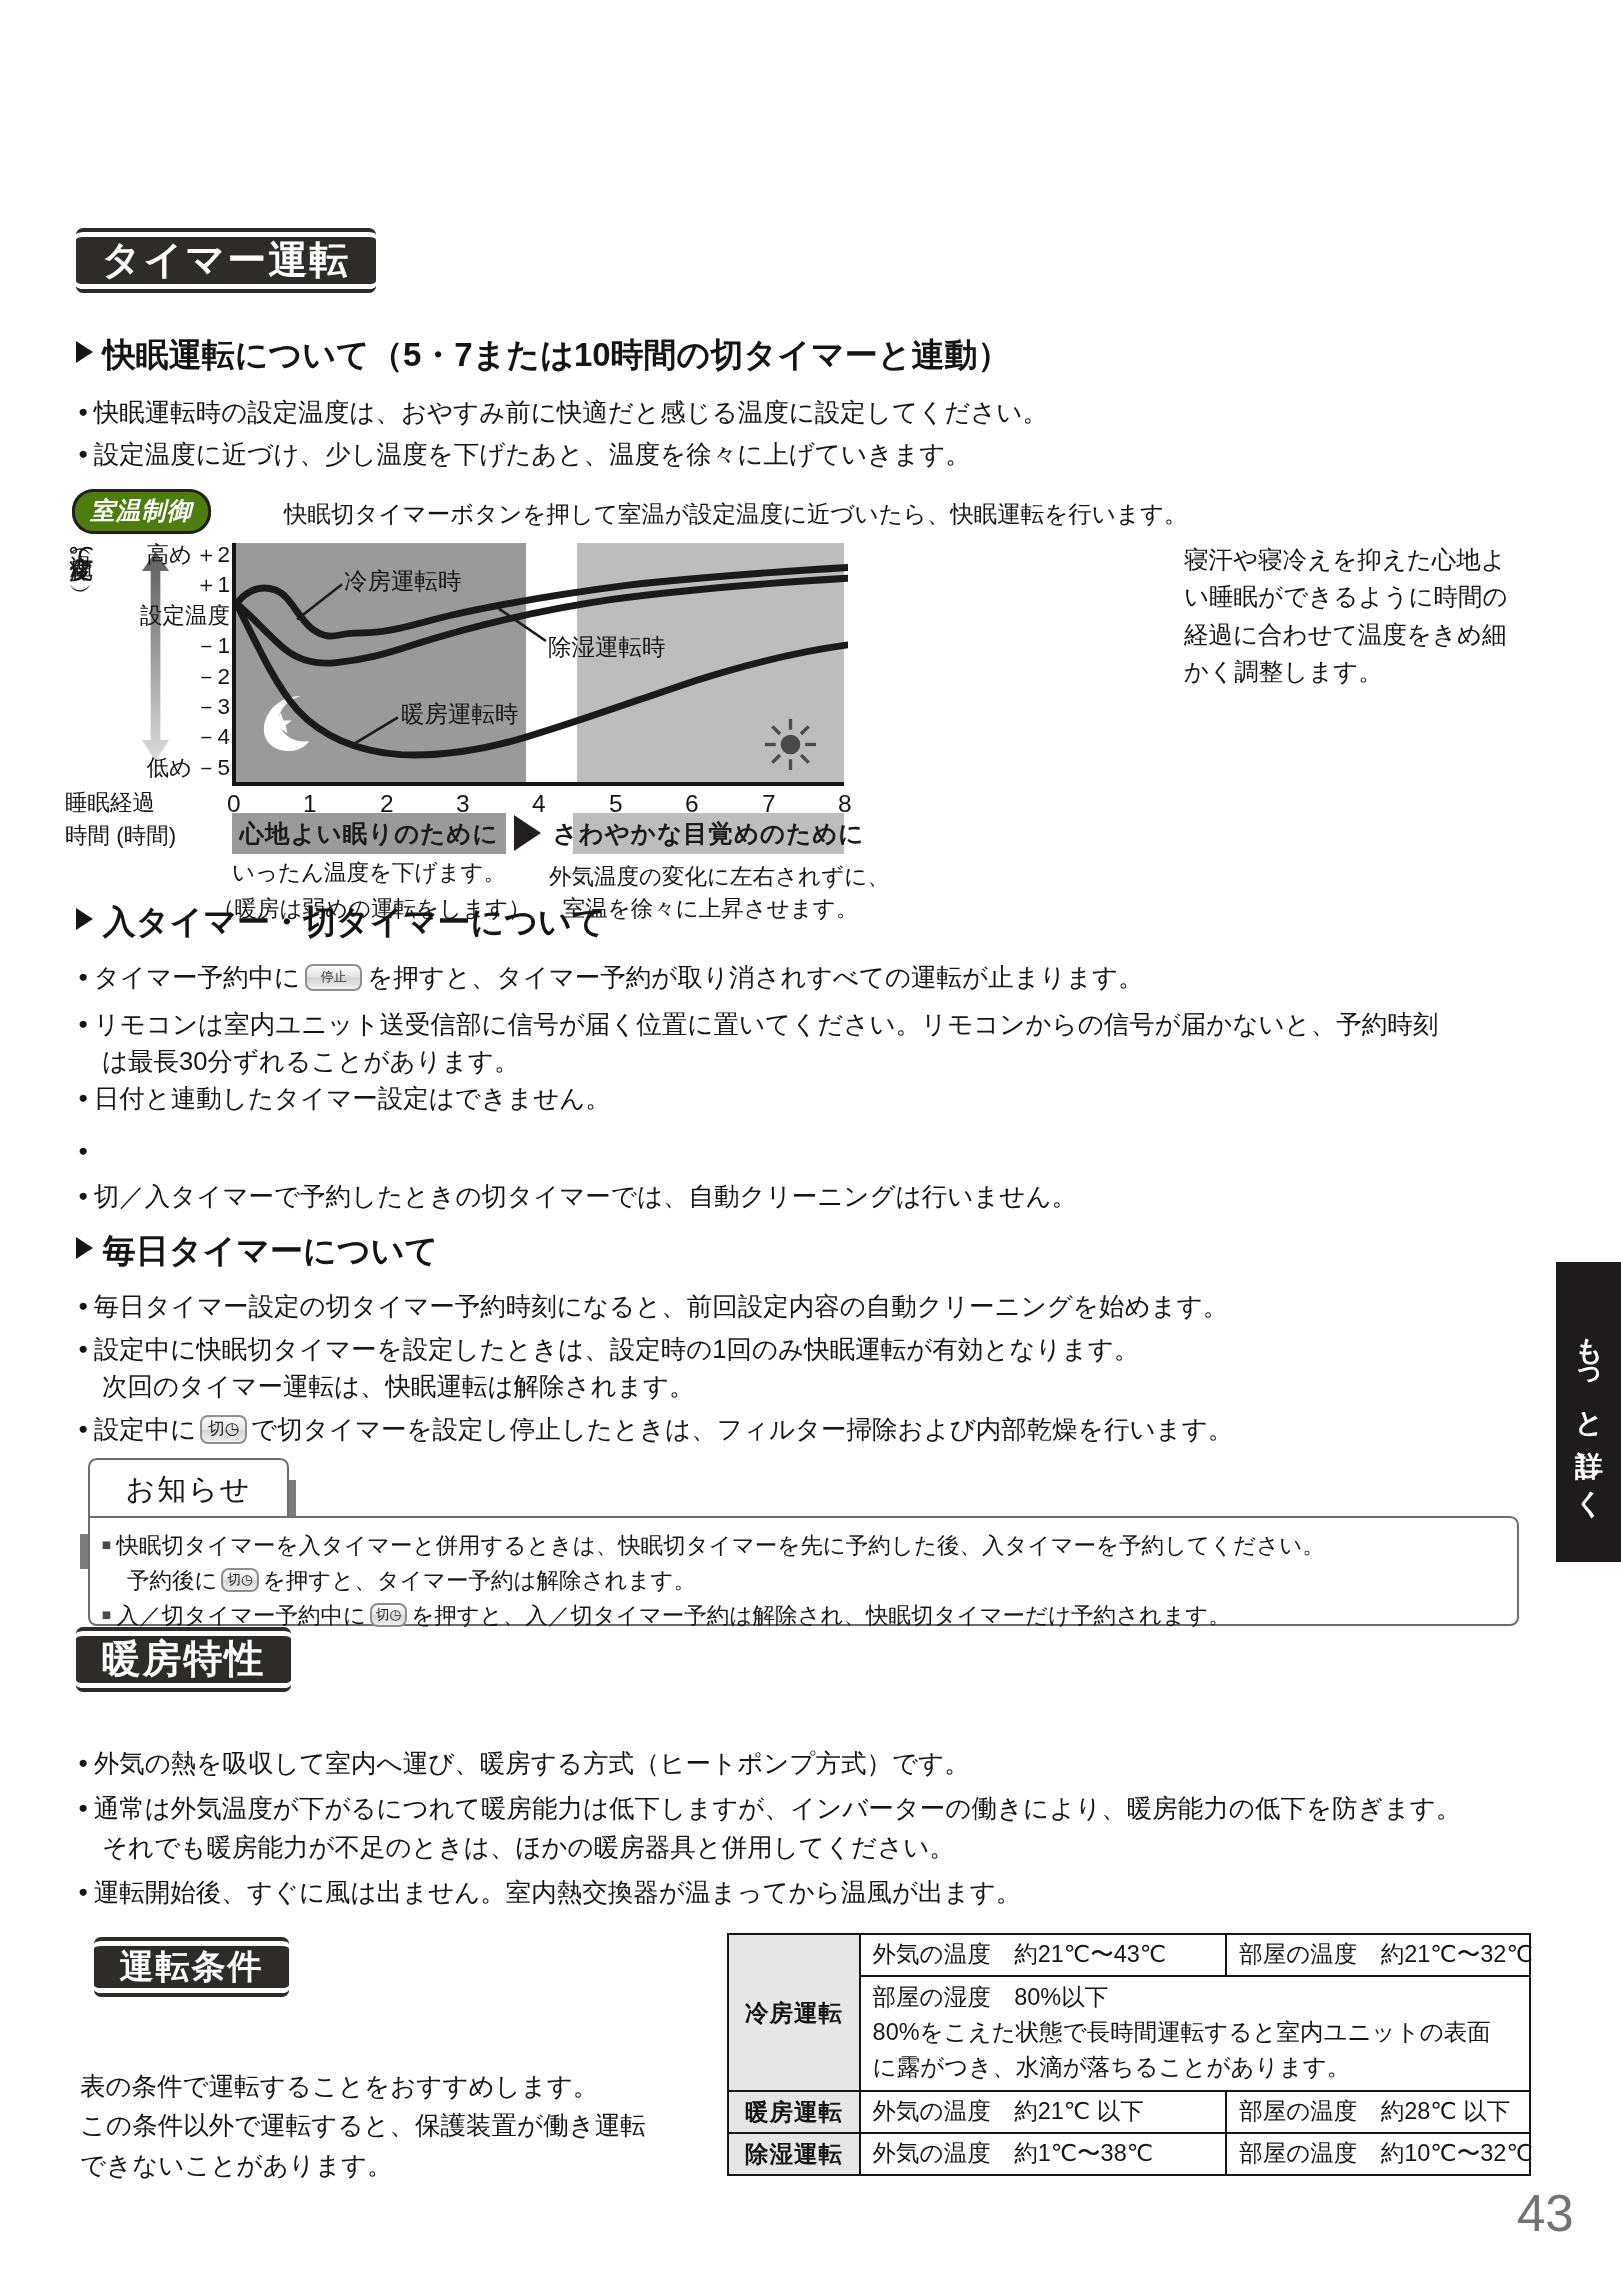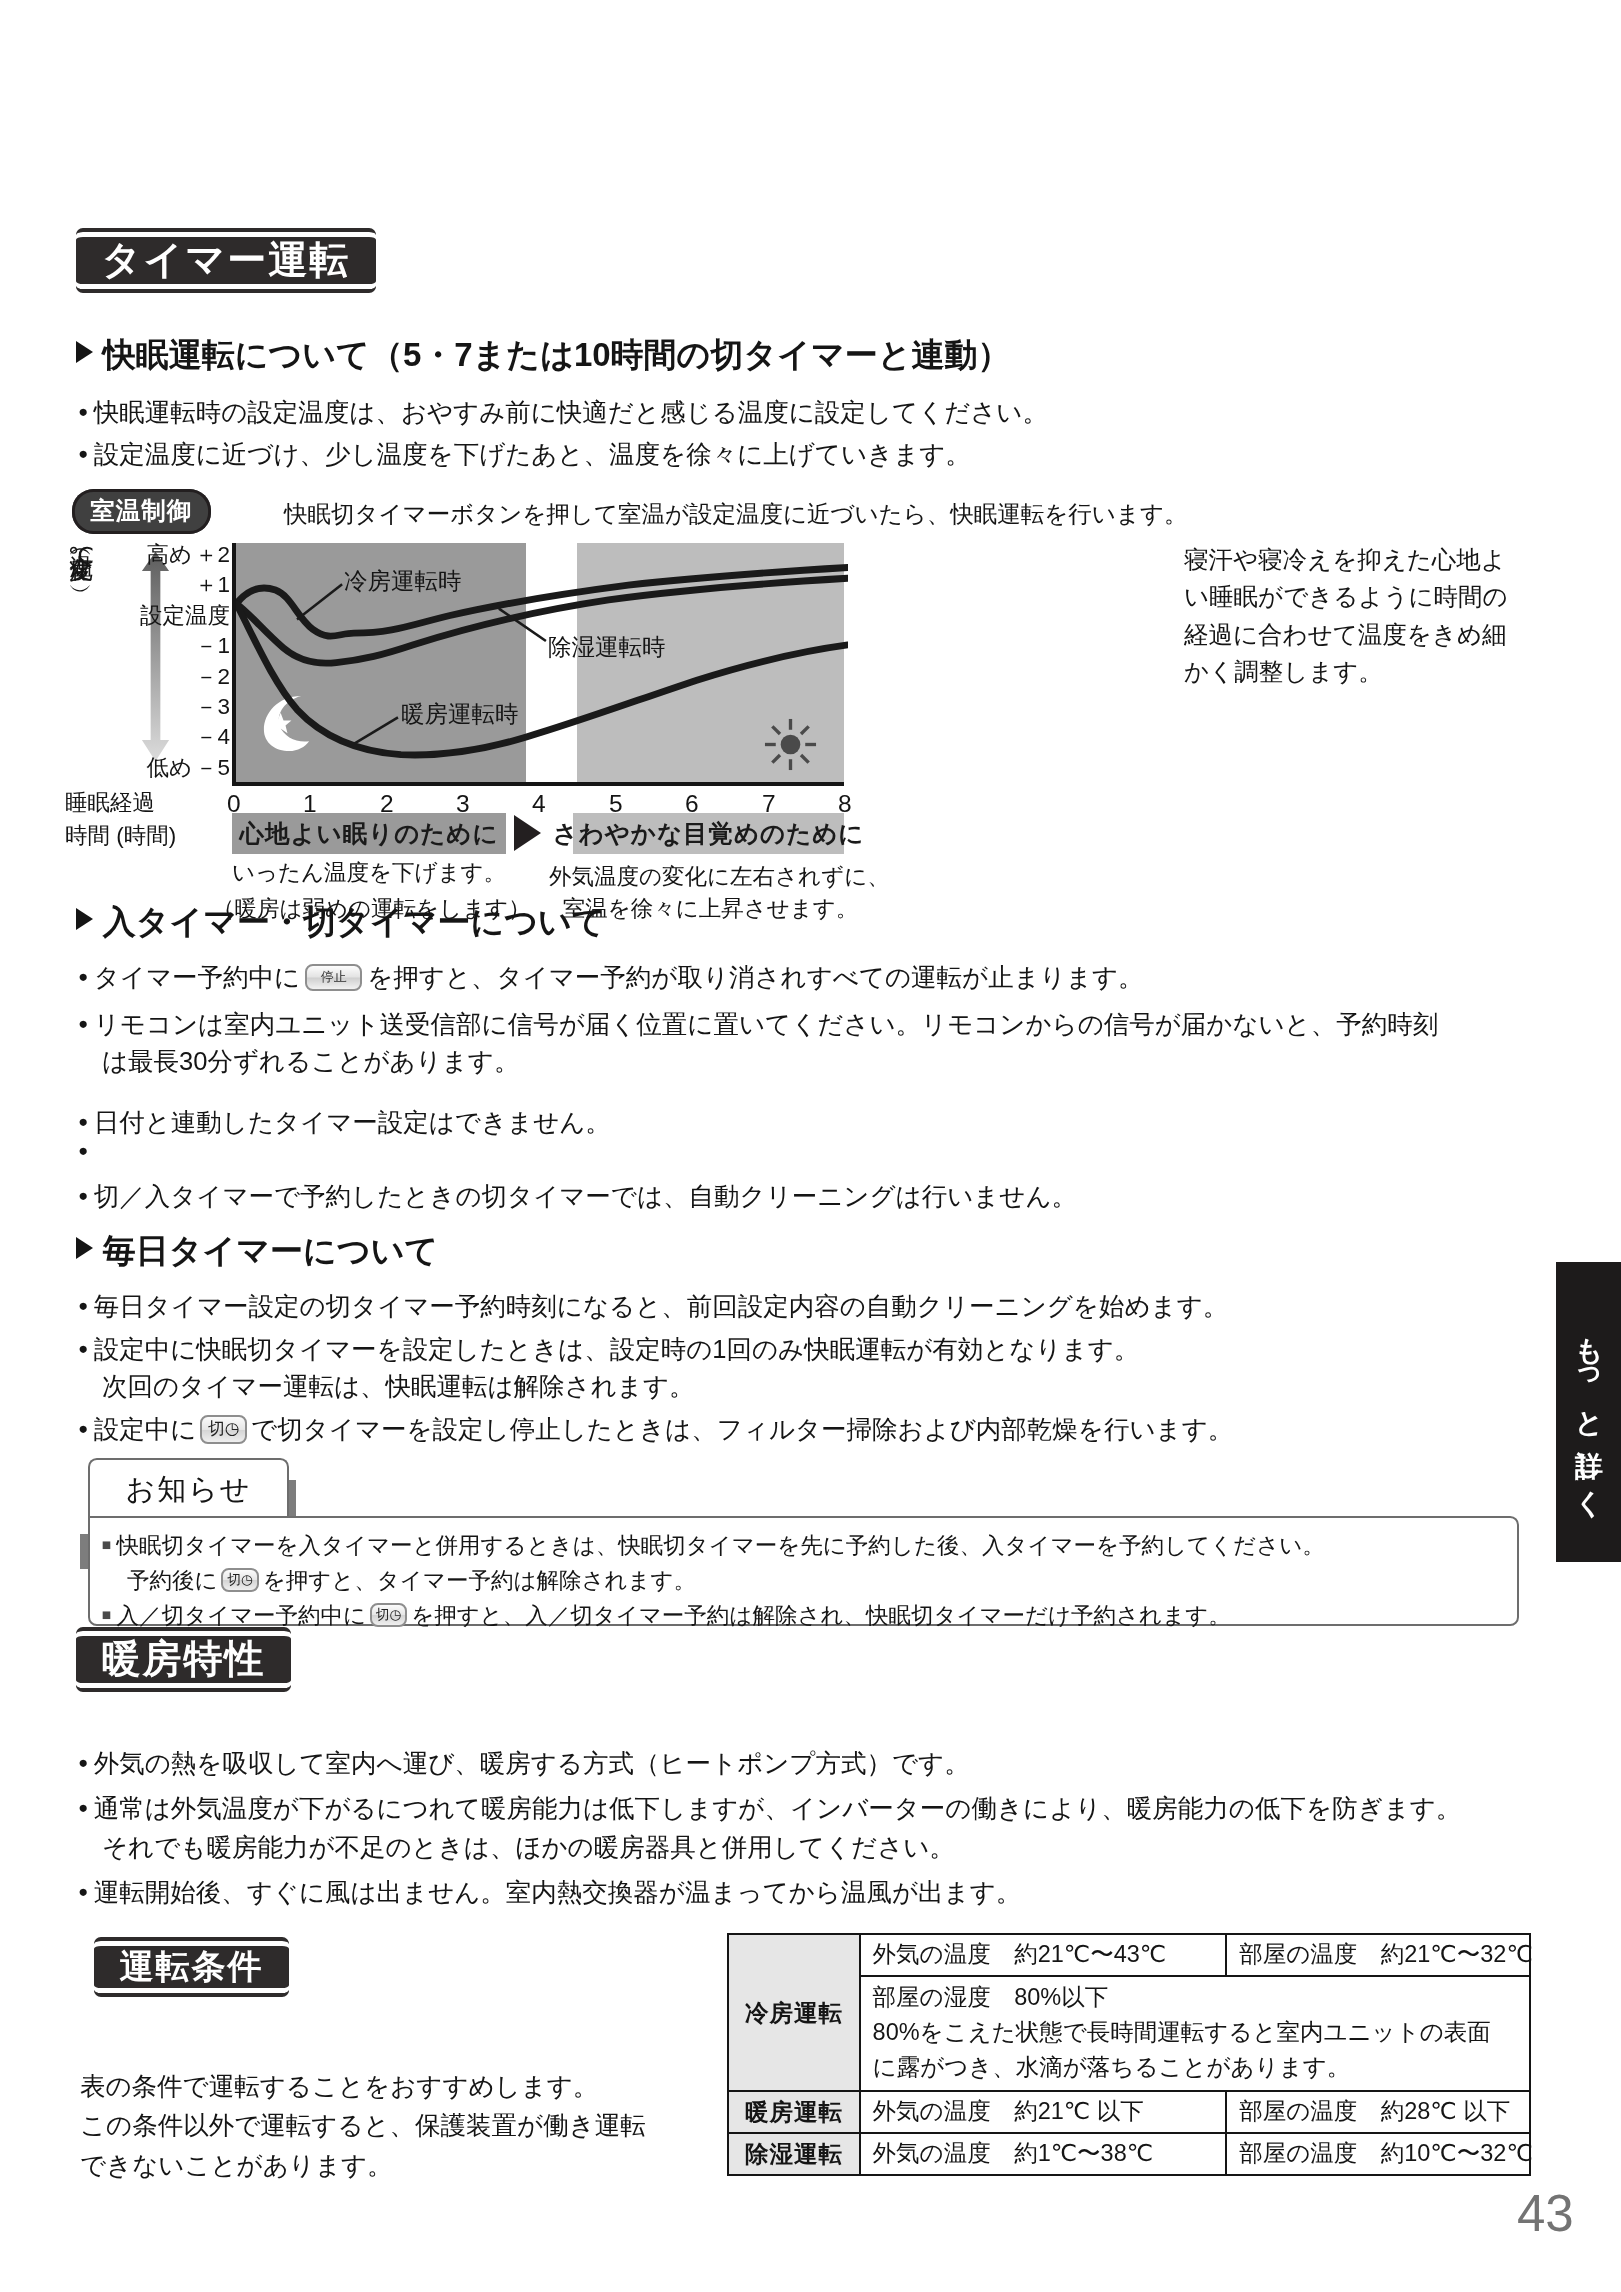--- a/index.html
+++ b/index.html
@@ -37,23 +37,24 @@
 
   
   .bul{position:absolute;font-size:25.5px;line-height:1.42;white-space:nowrap;}
   .bul .dot{display:inline-block;width:15.7px;}
   .bul .dot::before{content:"\25CF";font-size:16.7px;position:relative;top:-3.9px;}
   .cont{position:absolute;font-size:25.5px;line-height:1.42;white-space:nowrap;}
 
   
   .chart-box{position:absolute;}
   .pill{
-    display:inline-block;background:#404040;color:#fff;font-weight:bold;
+    display:inline-block;background:#4d7c0f;color:#fff;font-weight:bold;
     font-size:24.5px;border-radius:21.6px;padding:4.9px 18.6px 6.9px 18.6px;letter-spacing:1px;
     box-shadow:inset 0 0 0 2.9px #231f20, 0 0 0 2px #fff;
+    font-style:italic;
   }
   .chart-cap{position:absolute;font-size:23.5px;white-space:nowrap;}
   .plot{
     position:absolute;background:#ffffff;
     border-left:4.9px solid #151515;border-bottom:4.9px solid #151515;
     box-sizing:border-box;
   }
   .band{position:absolute;top:0;bottom:0;}
   .yl{position:absolute;font-size:22.5px;white-space:nowrap;text-align:right;}
   .ylab-v{position:absolute;font-size:23.5px;writing-mode:vertical-rl;white-space:nowrap;letter-spacing:1px;}
@@ -245,21 +246,21 @@
     <span class="tri"></span><span>入タイマー・切タイマーについて</span>
   </div>
 
   <div class="bul" style="left:78px;top:959px;">
     <span class="dot"></span><span>タイマー予約中に</span><span class="btn-stop">停止</span><span>を押すと、タイマー予約が取り消されすべての運転が止まります。</span>
   </div>
   <div class="bul" style="left:78px;top:1006px;">
     <span class="dot"></span><span>リモコンは室内ユニット送受信部に信号が届く位置に置いてください。リモコンからの信号が届かないと、予約時刻</span>
   </div>
   <div class="cont" style="left:102px;top:1043px;">は最長30分ずれることがあります。</div>
-  <div class="bul" style="left:78px;top:1104px;">
+  <div class="bul" style="left:78px;top:1080px;">
     <span class="dot"></span><span>日付と連動したタイマー設定はできません。</span>
   </div>
   <div class="bul" style="left:78px;top:1133px;">
     <span class="dot"></span>
   </div>
   <div class="bul" style="left:78px;top:1178px;">
     <span class="dot"></span><span>切／入タイマーで予約したときの切タイマーでは、自動クリーニングは行いません。</span>
   </div>
 
   <div class="sub-h" style="left:76px;top:1229px;">

